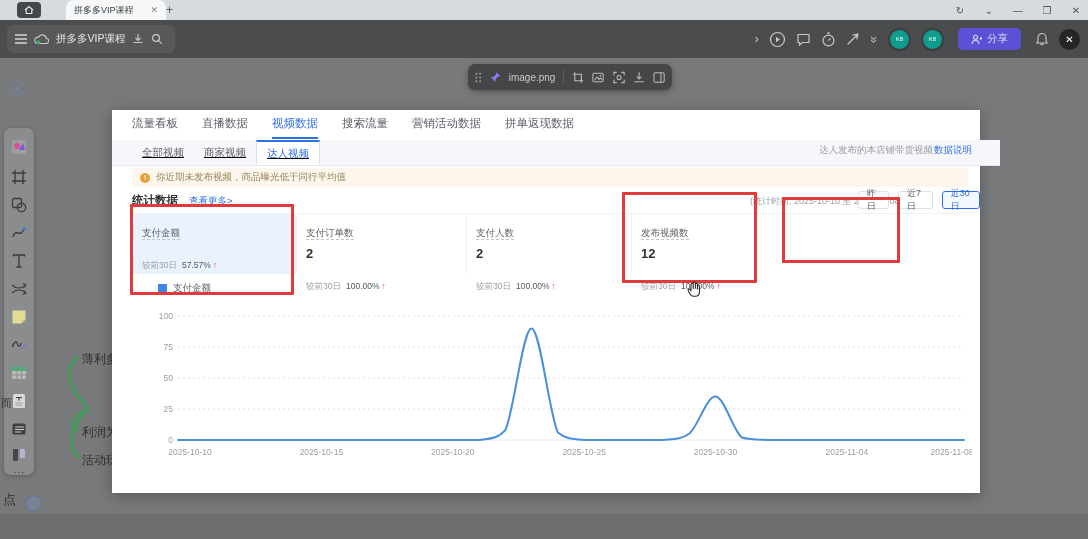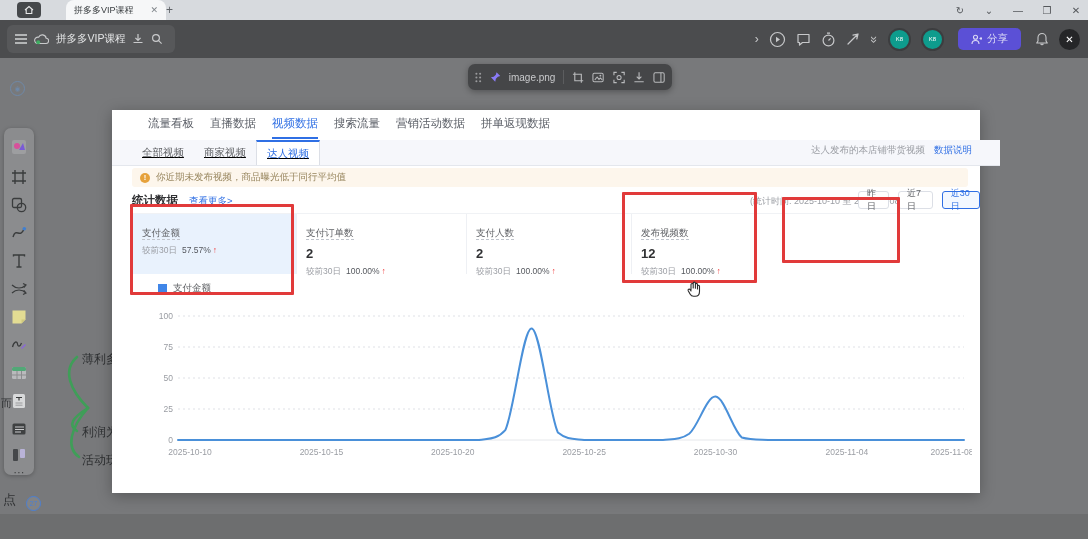--- a/index.html
+++ b/index.html
@@ -48,51 +48,51 @@
           color:#6f89a8;font-size:7px;}
   
   .float-bar{position:absolute;left:468px;top:64px;width:190px;height:26px;background:#454648;
              border-radius:7px;box-shadow:0 2px 6px rgba(0,0,0,.3);display:flex;align-items:center;
              padding:0 7px;gap:8px;}
   .float-bar .fname{font-size:10px;color:#c9cacc;}
   .fb-div{width:1px;height:14px;background:#5c5d5f;}
   
   .panel{position:absolute;left:112px;top:110px;width:868px;height:383px;background:#fff;
          box-shadow:0 3px 14px rgba(0,0,0,.28);}
-  .tabs-row{position:absolute;left:20px;top:6px;display:flex;gap:16px;margin-left:16px;}
+  .tabs-row{position:absolute;left:20px;top:6px;display:flex;gap:24px;}
   .ptab{font-size:11.5px;color:#5a5e66;padding-bottom:6px;}
   .ptab.active{color:#2f6fe4;border-bottom:2px solid #2f6fe4;}
   .subtab-row{position:absolute;left:0;top:30px;width:868px;height:25px;background:#f6f7fb;
               border-bottom:1px solid #e4e7ed;display:flex;align-items:stretch;padding-left:20px;text-decoration:underline;}
   .stab{font-size:10.5px;color:#606266;display:flex;align-items:center;padding:0 10px;}
   .stab.active{background:#fff;color:#2f6fe4;border-top:2px solid #2f6fe4;
                border-left:1px solid #dcdfe6;border-right:1px solid #dcdfe6;}
   .side-note{position:absolute;right:8px;top:34px;font-size:9.5px;color:#9a9da3;}
-  .side-note b{color:#2f6fe4;font-weight:normal;margin-left:9px;}
+  .side-note b{color:#2f6fe4;font-weight:normal;margin-left:1px;}
   .warn{position:absolute;left:20px;top:58px;width:828px;height:19px;background:#fdf6ec;
         border-radius:3px;display:flex;align-items:center;gap:6px;padding-left:8px;}
   .warn-ico{width:10px;height:10px;border-radius:50%;background:#e6a23c;color:#fff;font-size:7.5px;
             display:flex;align-items:center;justify-content:center;font-weight:bold;}
   .warn span{font-size:9.5px;color:#97855d;}
   .stats-head{position:absolute;left:20px;top:83px;font-size:11.5px;font-weight:bold;color:#303133;}
   .more-link{position:absolute;left:77px;top:85px;font-size:9.5px;color:#2f6fe4;}
   .time-range{position:absolute;left:638px;top:85px;font-size:9px;color:#9a9da3;}
   .range-btns{position:absolute;left:746px;top:81px;display:flex;gap:9px;}
   .rbtn{height:16px;padding:0 8px;border:1px solid #dcdfe6;border-radius:3px;background:#fff;
         font-size:9px;color:#606266;display:flex;align-items:center;}
   .rbtn.active{border-color:#2f6fe4;color:#2f6fe4;background:#f3f8ff;}
   .cards{position:absolute;left:21px;top:103px;width:827px;height:60px;display:flex;
          border-top:1px solid #f0f2f5;}
   .card{padding:8px 0 0 9px;box-sizing:border-box;border-right:1px solid #eef0f4;}
   .card:last-child{border-right:none;}
   .card.active{background:#e9f2fd;}
   .c-label{font-size:9.5px;color:#606266;border-bottom:1px dashed #c0c4cc;padding-bottom:1px;}
   .c-value{font-size:13px;font-weight:bold;color:#303133;margin-top:6px;}
   .c-unit{font-size:9px;font-weight:normal;color:#606266;margin-left:2px;}
-  .c-cmp{font-size:8.5px;color:#9a9da3;margin-top:5px;}
+  .c-cmp{font-size:8.5px;color:#9a9da3;margin-top:20px;}
   .c-pct{color:#55585e;margin-left:5px;}
   .c-arrow{color:#ef4444;margin-left:2px;}
   .legend{position:absolute;left:46px;top:172px;display:flex;align-items:center;gap:6px;}
   .legend .sq{width:9px;height:9px;background:#4086e8;}
   .legend span{font-size:9.5px;color:#606266;}
   
   .red-rect{position:absolute;border:3px solid #e13a3a;background:transparent;border-radius:1px;}
   svg{display:block;}
 </style>
 </head>

